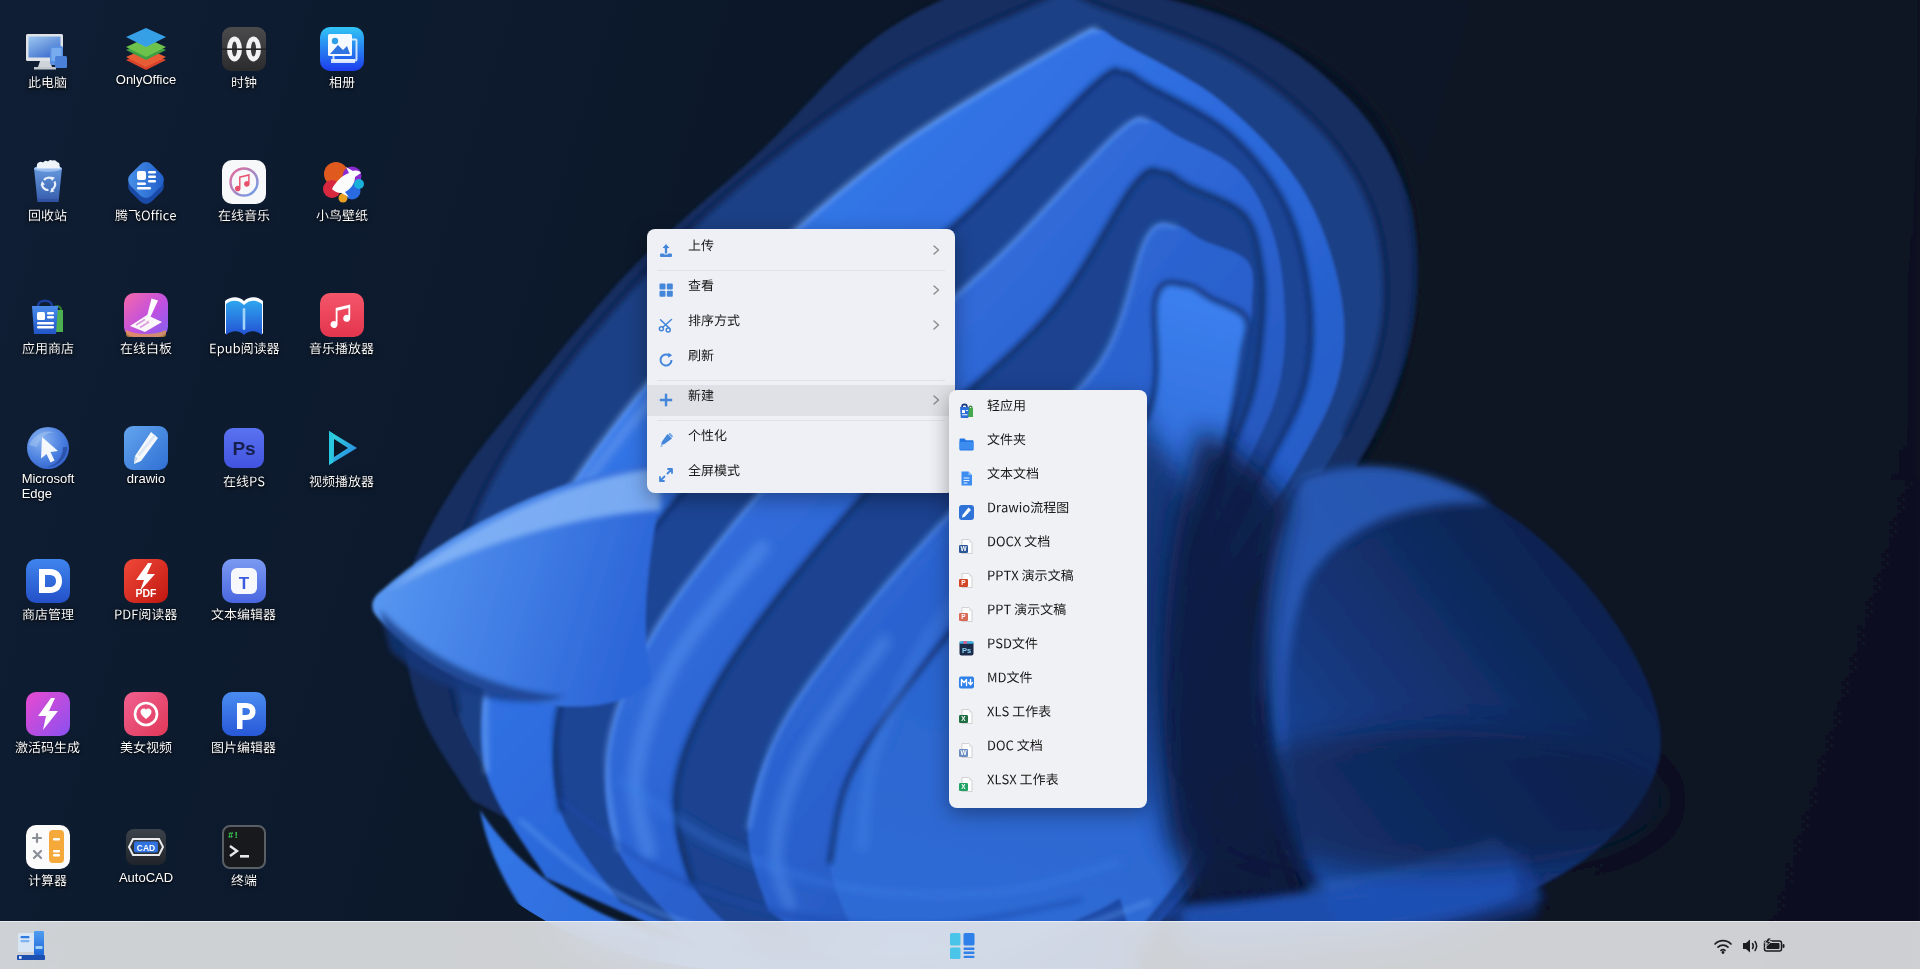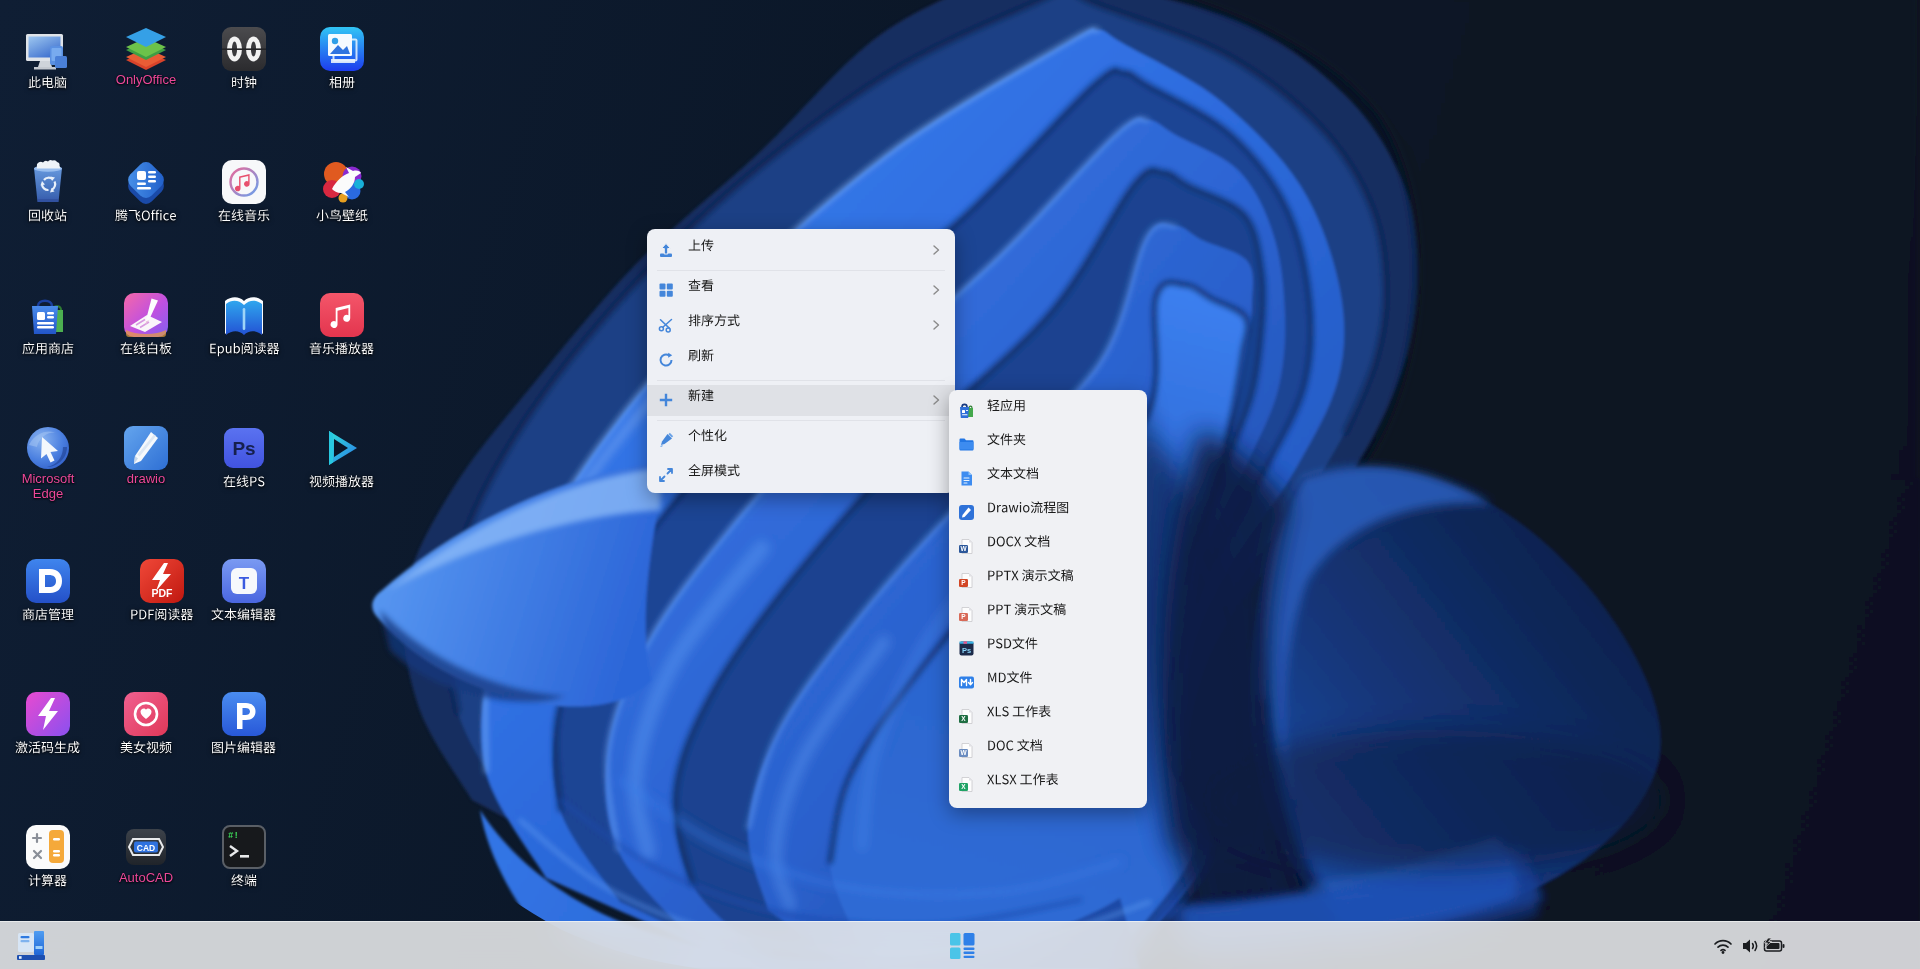--- a/index.html
+++ b/index.html
@@ -1,20 +1,20 @@
 <!DOCTYPE html>
 <html><head><meta charset="utf-8"><style>
 *{margin:0;padding:0;box-sizing:border-box}
 html,body{width:1920px;height:969px;overflow:hidden;background:#0a1526;
 font-family:"Liberation Sans",sans-serif;}
 #root{position:relative;width:1920px;height:969px}
 #wall{position:absolute;left:0;top:0}
 .cell{position:absolute;width:96px;display:flex;flex-direction:column;align-items:center}
 .lbl{margin-top:4px;filter:drop-shadow(0 1px 1px rgba(0,0,0,.85)) drop-shadow(0 0 2px rgba(0,0,0,.5));text-align:center;line-height:15px}
-.lbl-txt{color:#ec4899;font-size:13px;text-shadow:0 1px 2px rgba(0,0,0,.9),0 0 2px rgba(0,0,0,.6);text-align:center;line-height:15px}
+.lbl-txt{color:#ffffff;font-size:13px;text-shadow:0 1px 2px rgba(0,0,0,.9),0 0 2px rgba(0,0,0,.6);line-height:15px}
 .ic{display:block}
 #menu{position:absolute;left:647px;top:229px;width:308px;height:264px;background:#eef0f5;border-radius:8px;box-shadow:0 6px 20px rgba(0,0,0,.35);}
 #submenu{position:absolute;left:949px;top:390px;width:198px;height:418px;background:#f0f1f4;border-radius:8px;box-shadow:0 6px 20px rgba(0,0,0,.35);}
 .mi{position:absolute;left:0;width:100%;height:32px;display:flex;align-items:center}
 .mi .mic{position:absolute;left:11px;width:16px;height:16px}
 .mi .mtx{position:absolute;left:41px}
 .mi .chev{position:absolute;right:12px}
 .smi{position:absolute;left:0;width:100%;height:30px}
 .smi .mic{position:absolute;left:9px;width:17px;height:17px}
 .smi .mtx{position:absolute;left:38px}
@@ -415,21 +415,21 @@
             <stop offset="1" stop-color="#2450c8"></stop>
           </linearGradient>
         </defs>
 <rect x="1" y="1" width="44" height="44" rx="10" fill="url(#dsg)"></rect>
 <path d="M14 11 L25 11 C33 11 37 16 37 23 C37 30 33 35 25 35 L14 35 Z M20 17 L20 29 L24 29 C28.5 29 31 27 31 23 C31 19 28.5 17 24 17 Z" fill="#fff"></path>
 </svg>
       <div class="lbl"><svg class="t " width="52" height="18" viewBox="0 0 52 18">
           <path transform="translate(0 11.2)" fill="#ffffff" d="M3.6 -8.4C3.8 -7.9 4.2 -7.2 4.4 -6.8L5.3 -7.2C5.1 -7.6 4.7 -8.2 4.4 -8.7ZM7.3 -5.3C8.1 -4.6 9.3 -3.8 9.8 -3.2L10.4 -3.9C9.8 -4.4 8.7 -5.3 7.8 -5.8ZM5.1 -5.7C4.5 -5.1 3.6 -4.4 2.9 -4.0C3.0 -3.8 3.2 -3.4 3.3 -3.2C4.1 -3.7 5.2 -4.6 5.9 -5.4ZM8.6 -8.6C8.3 -8.1 8.0 -7.3 7.6 -6.8H1.5V1.0H2.5V-6.0H10.6V-0.1C10.6 0.2 10.5 0.2 10.3 0.2C10.1 0.2 9.3 0.2 8.5 0.2C8.7 0.4 8.8 0.7 8.8 1.0C10.0 1.0 10.6 1.0 11.0 0.8C11.4 0.7 11.5 0.5 11.5 -0.0V-6.8H8.6C8.9 -7.3 9.3 -7.8 9.6 -8.3ZM4.1 -3.6V-0.0H4.9V-0.6H8.9V-3.6ZM4.9 -2.9H8.0V-1.4H4.9ZM5.7 -10.7C5.9 -10.4 6.1 -9.9 6.2 -9.5H0.8V-8.7H12.2V-9.5H7.3C7.1 -9.9 6.9 -10.5 6.7 -11.0Z M16.8 -3.8V0.9H17.7V0.4H23.3V0.8H24.2V-3.8H20.6V-5.5H24.9V-6.4H20.6V-8.0H19.6V-3.8ZM17.7 -0.5V-2.8H23.3V-0.5ZM19.1 -10.7C19.3 -10.3 19.6 -9.8 19.7 -9.3H14.6V-5.9C14.6 -4.0 14.5 -1.4 13.4 0.5C13.6 0.6 14.1 0.9 14.2 1.0C15.4 -0.9 15.6 -3.9 15.6 -5.9V-8.4H25.3V-9.3H20.8C20.7 -9.8 20.3 -10.4 20.0 -10.9Z M28.7 -5.7V1.1H29.7V0.6H36.0V1.0H37.0V-2.2H29.7V-3.1H36.3V-5.7ZM36.0 -0.2H29.7V-1.4H36.0ZM31.7 -8.1C31.9 -7.8 32.0 -7.5 32.1 -7.3H27.3V-5.1H28.3V-6.5H36.9V-5.1H37.9V-7.3H33.1C33.0 -7.6 32.8 -8.0 32.6 -8.3ZM29.7 -4.9H35.3V-3.8H29.7ZM28.2 -11.0C27.8 -9.8 27.3 -8.7 26.6 -8.0C26.8 -7.9 27.2 -7.7 27.4 -7.5C27.8 -8.0 28.1 -8.5 28.5 -9.1H29.4C29.6 -8.7 29.9 -8.1 30.0 -7.7L30.9 -8.0C30.8 -8.3 30.6 -8.7 30.3 -9.1H32.3V-9.9H28.8C28.9 -10.2 29.0 -10.5 29.1 -10.8ZM33.7 -10.9C33.4 -10.0 33.0 -9.1 32.4 -8.5C32.6 -8.3 33.0 -8.1 33.2 -8.0C33.5 -8.3 33.7 -8.7 34.0 -9.1H34.9C35.3 -8.6 35.6 -8.0 35.8 -7.7L36.6 -8.0C36.5 -8.3 36.2 -8.7 35.9 -9.1H38.2V-9.9H34.3C34.4 -10.2 34.5 -10.5 34.6 -10.8Z M45.2 -7.0H47.2V-5.3H45.2ZM48.0 -7.0H50.0V-5.3H48.0ZM45.2 -9.5H47.2V-7.8H45.2ZM48.0 -9.5H50.0V-7.8H48.0ZM43.1 -0.3V0.6H51.6V-0.3H48.1V-2.1H51.1V-3.0H48.1V-4.5H50.9V-10.3H44.3V-4.5H47.1V-3.0H44.1V-2.1H47.1V-0.3ZM39.5 -1.3 39.7 -0.3C40.8 -0.7 42.3 -1.2 43.7 -1.7L43.6 -2.6L42.1 -2.1V-5.4H43.5V-6.3H42.1V-9.1H43.7V-10.0H39.6V-9.1H41.2V-6.3H39.7V-5.4H41.2V-1.8C40.5 -1.6 39.9 -1.4 39.5 -1.3Z"></path>
         </svg></div>
     </div>
-<div class="cell" style="left:114px;top:558px">
+<div class="cell" style="left:98px;top:558px">
       <svg class="ic" width="46" height="46" viewBox="0 0 46 46">
 <defs>
           <linearGradient id="pdg" x1="0" y1="0" x2="1" y2="1">
             <stop offset="0" stop-color="#f04838"></stop>
             <stop offset="1" stop-color="#c01810"></stop>
           </linearGradient>
         </defs>
 <rect x="1" y="1" width="44" height="44" rx="10" fill="url(#pdg)"></rect>
 <path d="M25 5 L13 22 L21 22 L17 33 L32 16 L24 16 L29 5 Z" fill="#fff"></path>
 <text x="23" y="39" font-family="Liberation Sans,sans-serif" font-size="10.5" font-weight="bold" fill="#fff" text-anchor="middle">PDF</text>

